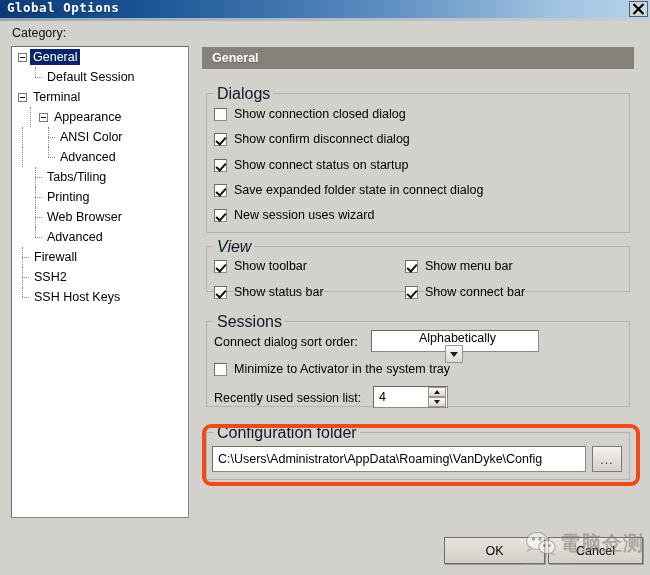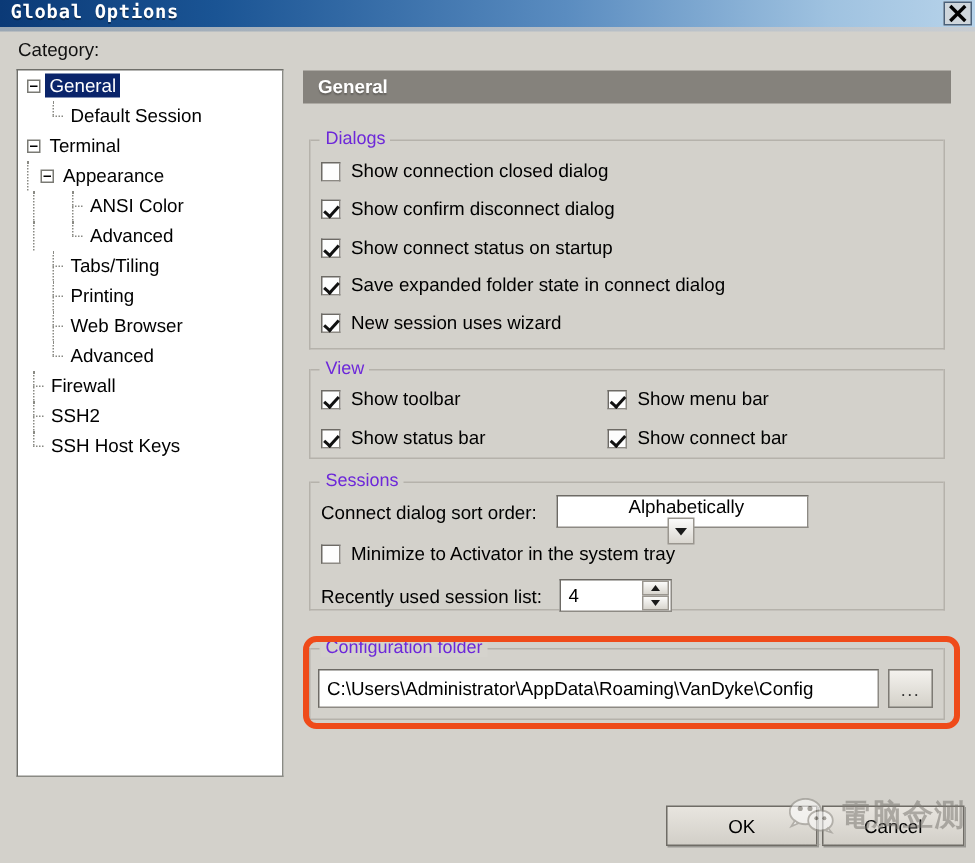--- a/index.html
+++ b/index.html
@@ -125,21 +125,21 @@
   }
   .group > .gtop {
     position: absolute; left: 0; top: 0; right: 0; height: 1px;
   }
   .group > .gtop .ll { position:absolute; left:0; top:0; width:6px; height:1px; background:#b5b2ab; }
   .group > .gtop .rl { position:absolute; right:0; top:0; left:auto; height:1px; background:#b5b2ab; }
   .glegend {
     position: absolute; top: -8px; left: 7px;
     background: #d3d1cb;
     padding: 0 3px;
-    font-size: 12px; color: #6d28d9;
+    font-size: 16px; color: #0f172a;
   }
 
   .cbrow {
     position: absolute;
     display: flex; align-items: center;
     font-size: 12.5px; color: #000;
     white-space: nowrap;
     cursor: pointer;
   }
   .cb {
@@ -297,21 +297,21 @@
     <div class="vline blank"></div>
     <div class="elbow last"></div>
     <span class="tlabel">Default Session</span>
   </div>
 
   <div class="tnode" style="padding-left:6px">
     <div class="exp"></div>
     <span class="tlabel">Terminal</span>
   </div>
 
-  <div class="tnode" style="padding-left:2px">
+  <div class="tnode" style="padding-left:14px">
     <div class="vline"></div>
     <div class="exp"></div>
     <span class="tlabel">Appearance</span>
   </div>
 
   <div class="tnode" style="padding-left:6px">
     <div class="vline"></div>
     <div class="vline blank"></div>
     <div class="elbow"></div>
     <span class="tlabel">ANSI Color</span>
@@ -389,21 +389,21 @@
 </div>
 <div class="cbrow" style="left:214px; top:183px;">
   <span class="cb on"></span>
   <span class="lbl">Save expanded folder state in connect dialog</span>
 </div>
 <div class="cbrow" style="left:214px; top:208px;">
   <span class="cb on"></span>
   <span class="lbl">New session uses wizard</span>
 </div>
 
-<div class="group" style="left:206px; top:246px; width:424px; height:60px;">
+<div class="group" style="left:206px; top:246px; width:424px; height:46px;font-style:italic;">
   <div class="gtop">
       <div class="ll"></div>
       <div class="rl" style="width:412px;"></div>
     </div>
   <span class="glegend">View</span>
 </div>
 <div class="cbrow" style="left:214px; top:259px;">
   <span class="cb on"></span>
   <span class="lbl">Show toolbar</span>
 </div>

